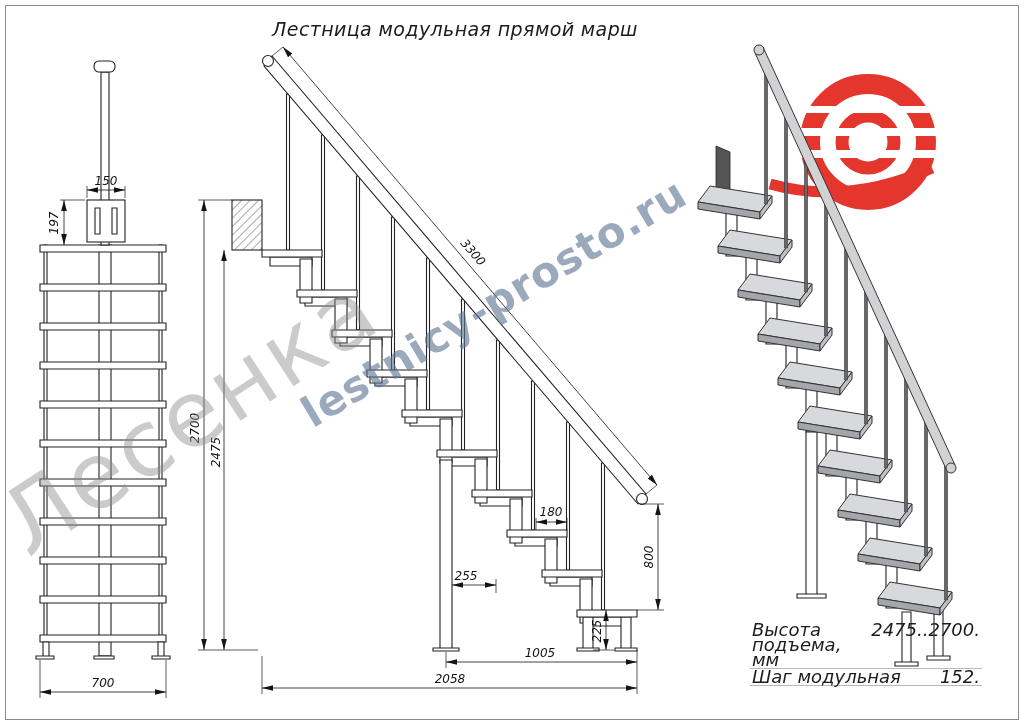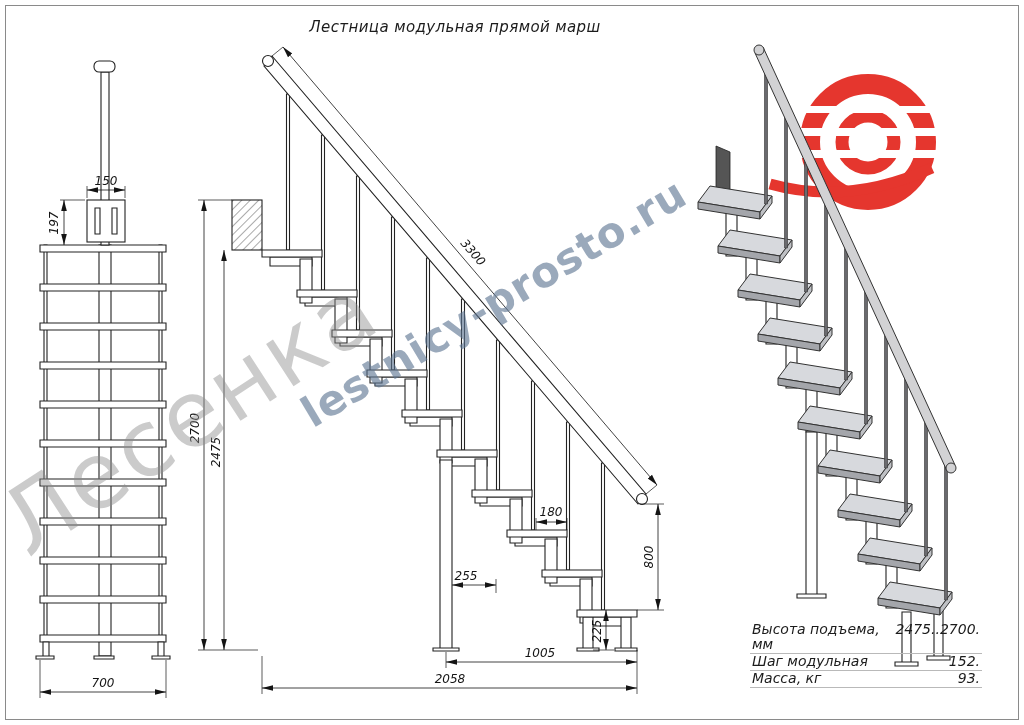--- a/index.html
+++ b/index.html
@@ -1,34 +1,34 @@
 <!DOCTYPE html>
 <html><head>
 <meta charset="utf-8">
 <style>
   html,body{margin:0;padding:0;background:#fff;}
   .sheet{position:relative;width:1024px;height:725px;background:#ffffff;overflow:hidden;
          font-family:"Liberation Sans",sans-serif;}
   .frame{position:absolute;left:5px;top:5px;right:5px;bottom:5px;border:1px solid #8a8a8a;pointer-events:none;}
   .title{position:absolute;left:260px;top:18px;width:390px;text-align:center;
-         font-family:"DejaVu Sans",sans-serif;font-style:italic;font-size:15px;color:#1c1c1c;letter-spacing:.4px;}
+         font-family:"DejaVu Sans",sans-serif;font-style:italic;font-size:19px;color:#1c1c1c;letter-spacing:.4px;}
   svg{position:absolute;left:0;top:0;}
   .dim{font-family:"DejaVu Sans",sans-serif;font-style:italic;font-size:12px;fill:#141414;}
   .dim-line{stroke:#141414;stroke-width:.8;}
   .ext{stroke:#141414;stroke-width:.7;fill:none;}
   .outline{stroke:#222;stroke-width:1.1;fill:#fff;}
   .dark{fill:#555;stroke:#222;stroke-width:.8;}
   .wm-brand{position:absolute;left:40px;top:470px;transform:rotate(-33deg);transform-origin:left bottom;
             font-family:"DejaVu Sans",sans-serif;font-size:92px;letter-spacing:3px;
             color:rgba(140,140,140,.45);white-space:nowrap;pointer-events:none;}
   .wm-site{position:absolute;left:318px;top:388px;transform:rotate(-31deg);transform-origin:left bottom;
            font-family:"DejaVu Sans",sans-serif;font-weight:bold;font-size:42px;letter-spacing:1px;
            color:rgba(92,116,146,.62);white-space:nowrap;pointer-events:none;}
   .specs{position:absolute;left:750px;top:622px;width:232px;
-         font-family:"DejaVu Sans",sans-serif;font-style:italic;font-size:14px;color:#1c1c1c;}
+         font-family:"DejaVu Sans",sans-serif;font-style:italic;font-size:18px;color:#1c1c1c;}
   .spec-row{display:flex;justify-content:space-between;align-items:baseline;
             padding:0 2px 1px 2px;border-bottom:1px solid #b9b9b9;line-height:15px;}
   .spec-label{text-align:left;}
   .spec-value{text-align:right;}
 </style>
 </head>
 <body>
 
 <div class="sheet">
 
@@ -180,20 +180,16 @@
 
   <div class="specs">
     <div class="spec-row">
       <span class="spec-label">Высота подъема, мм</span>
       <span class="spec-value">2475..2700.</span>
     </div>
     <div class="spec-row">
       <span class="spec-label">Шаг модульная</span>
       <span class="spec-value">152.</span>
     </div>
-    <div class="spec-row">
-      <span class="spec-label">Масса, кг</span>
-      <span class="spec-value">93.</span>
-    </div>
   </div>
 
   <div class="frame"></div>
 </div>
 
 </body></html>

